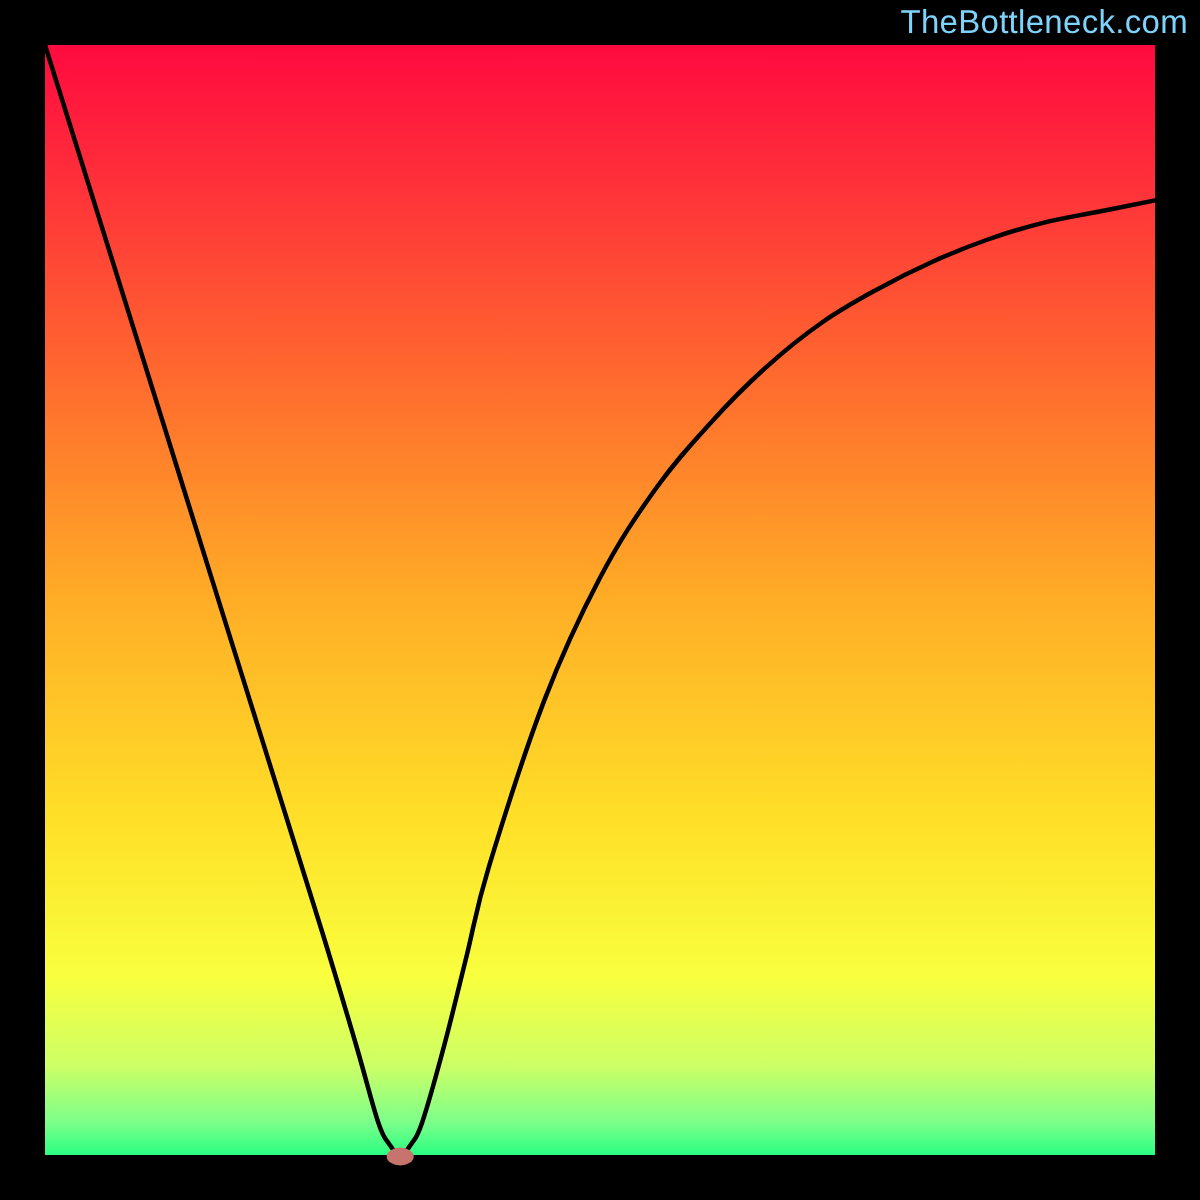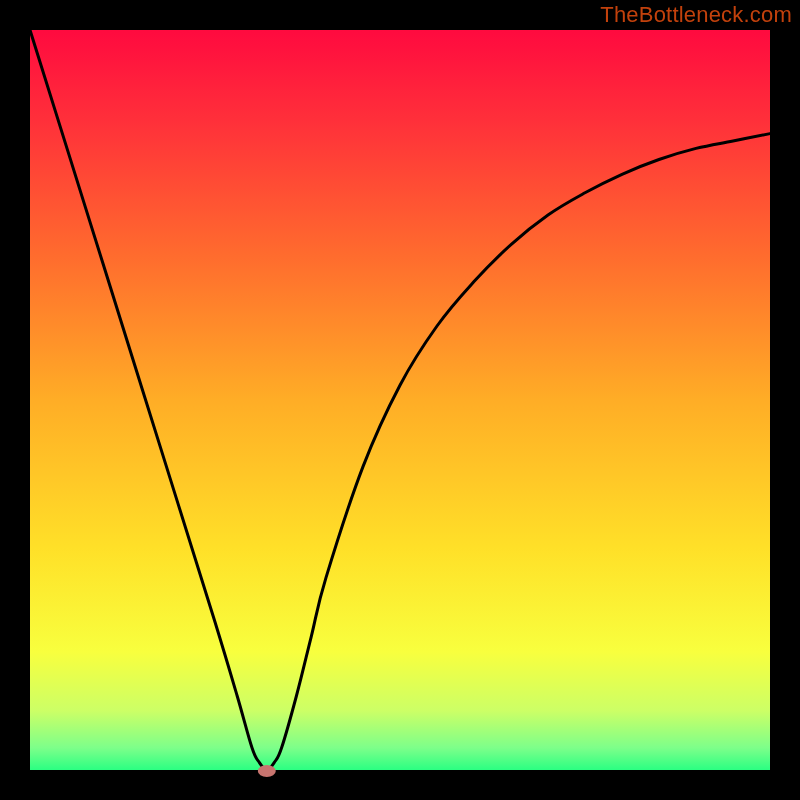--- a/index.html
+++ b/index.html
@@ -14,21 +14,21 @@
   .frame {
     position: relative;
     width: 800px;
     height: 800px;
     background: #000;
   }
   .watermark {
     position: absolute;
     top: 2px;
     right: 8px;
-    color: #c2410c;
+    color: #7dd3fc;
     font-size: 22px;
     font-weight: 500;
     letter-spacing: 0.2px;
     z-index: 5;
   }
   svg {
     display: block;
   }
 </style>
 </head>

